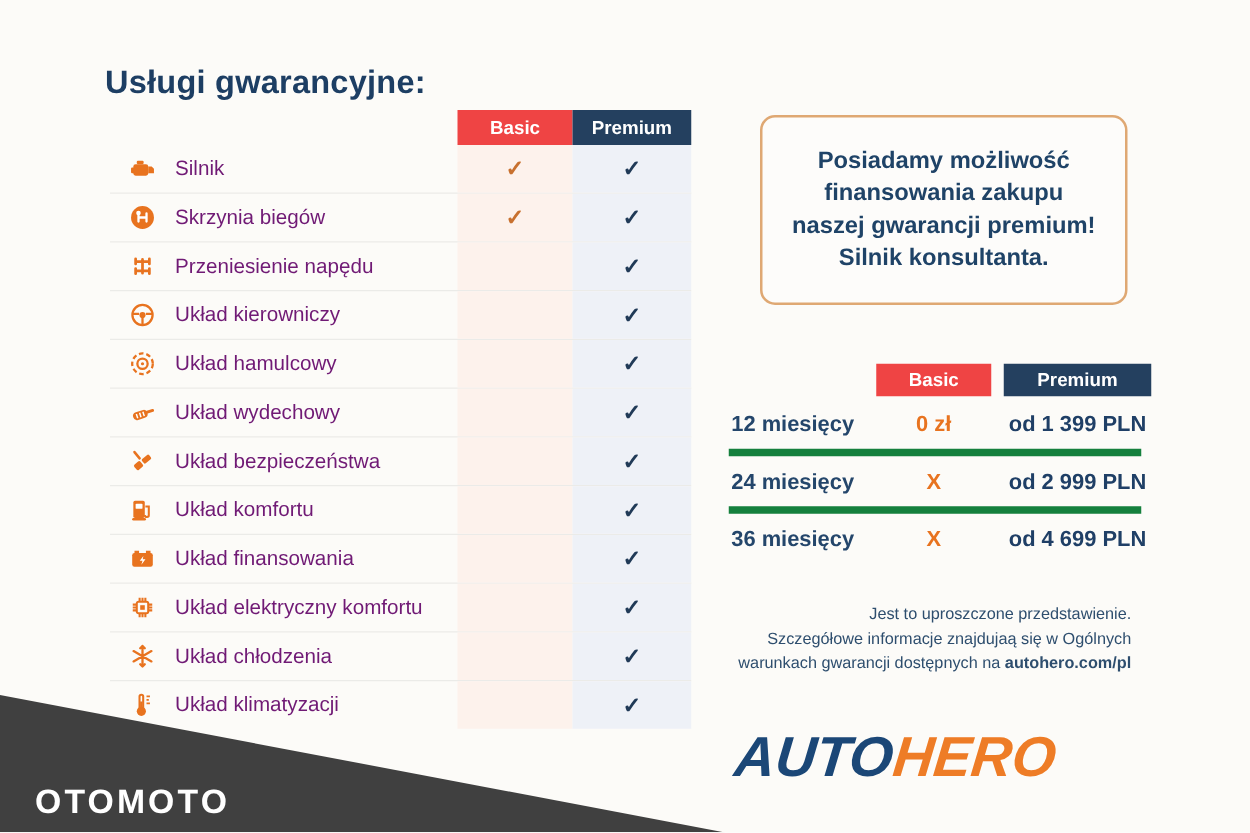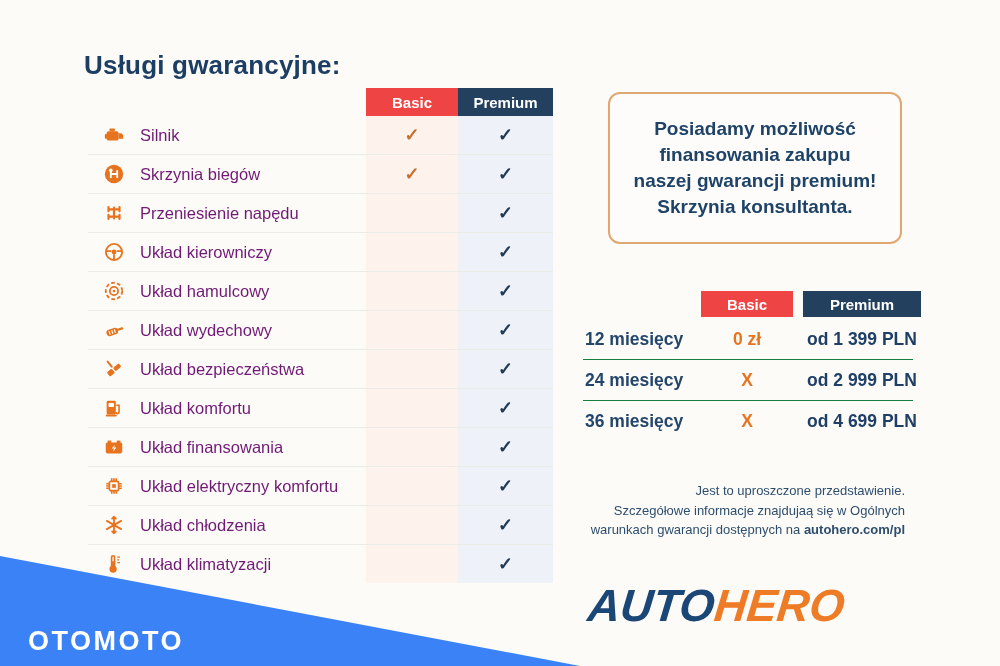--- a/index.html
+++ b/index.html
@@ -25,34 +25,34 @@
 
   
   .promo{position:absolute;left:608px;top:92px;width:290px;height:148px;border:2px solid #dfa873;border-radius:12px;display:flex;align-items:center;justify-content:center;text-align:center;background:#fdfcfa;}
   .promo-text{font-size:19px;font-weight:bold;color:#1f4367;line-height:1.38;white-space:pre-line;}
 
   
   .pricing{position:absolute;left:583px;top:291px;width:330px;}
   .p-header,.p-row{display:grid;grid-template-columns:108px 92px 118px;column-gap:10px;}
   .p-header{height:26px;margin-bottom:2px;}
   .p-row{height:40px;align-items:center;}
-  .p-row + .p-row{border-top:1px solid #15803d;}
+  .p-row + .p-row{border-top:6px solid #15803d;}
   .p-term{font-size:17.5px;font-weight:bold;color:#24466b;padding-left:2px;}
   .p-basic{text-align:center;color:#e8731f;font-weight:bold;font-size:17.5px;}
   .p-premium{text-align:center;color:#1f3f66;font-weight:bold;font-size:17.5px;}
 
   
   .disclaimer{position:absolute;top:481px;left:565px;width:340px;text-align:right;font-size:13px;color:#2e4e6e;line-height:1.5;}
 
   
   .autohero{position:absolute;left:588px;top:580px;font-size:45px;font-weight:bold;font-style:italic;transform:skewX(-6deg);letter-spacing:0;}
   .autohero .auto{color:#1b4777;}
   .autohero .hero{color:#ee7c26;}
 
-  .wedge{position:absolute;left:0;top:556px;width:580px;height:110px;background:#3b82f6;clip-path:polygon(0 0,100% 100%,0 100%);}
+  .wedge{position:absolute;left:0;top:556px;width:580px;height:110px;background:#404040;clip-path:polygon(0 0,100% 100%,0 100%);}
   .otomoto{position:absolute;left:28px;bottom:9px;color:#fff;font-weight:bold;font-size:27px;letter-spacing:2.5px;}
 </style>
 </head>
 <body>
 
 <div class="canvas">
 
   <h1 class="page-title">Usługi gwarancyjne:</h1>
 
   <div class="services">
@@ -214,21 +214,21 @@
       <span class="svc-cell basic"></span>
       <span class="svc-cell premium">✓</span>
     </div>
   </div>
   </div>
 
   <div class="promo">
     <div class="promo-text">Posiadamy możliwość
 finansowania zakupu
 naszej gwarancji premium!
-Skrzynia konsultanta.</div>
+Silnik konsultanta.</div>
   </div>
 
   <div class="pricing">
     <div class="p-header">
       <div></div>
       <div class="hdr basic">Basic</div>
       <div class="hdr premium">Premium</div>
     </div>
     <div id="price-rows">
     <div class="p-row">

